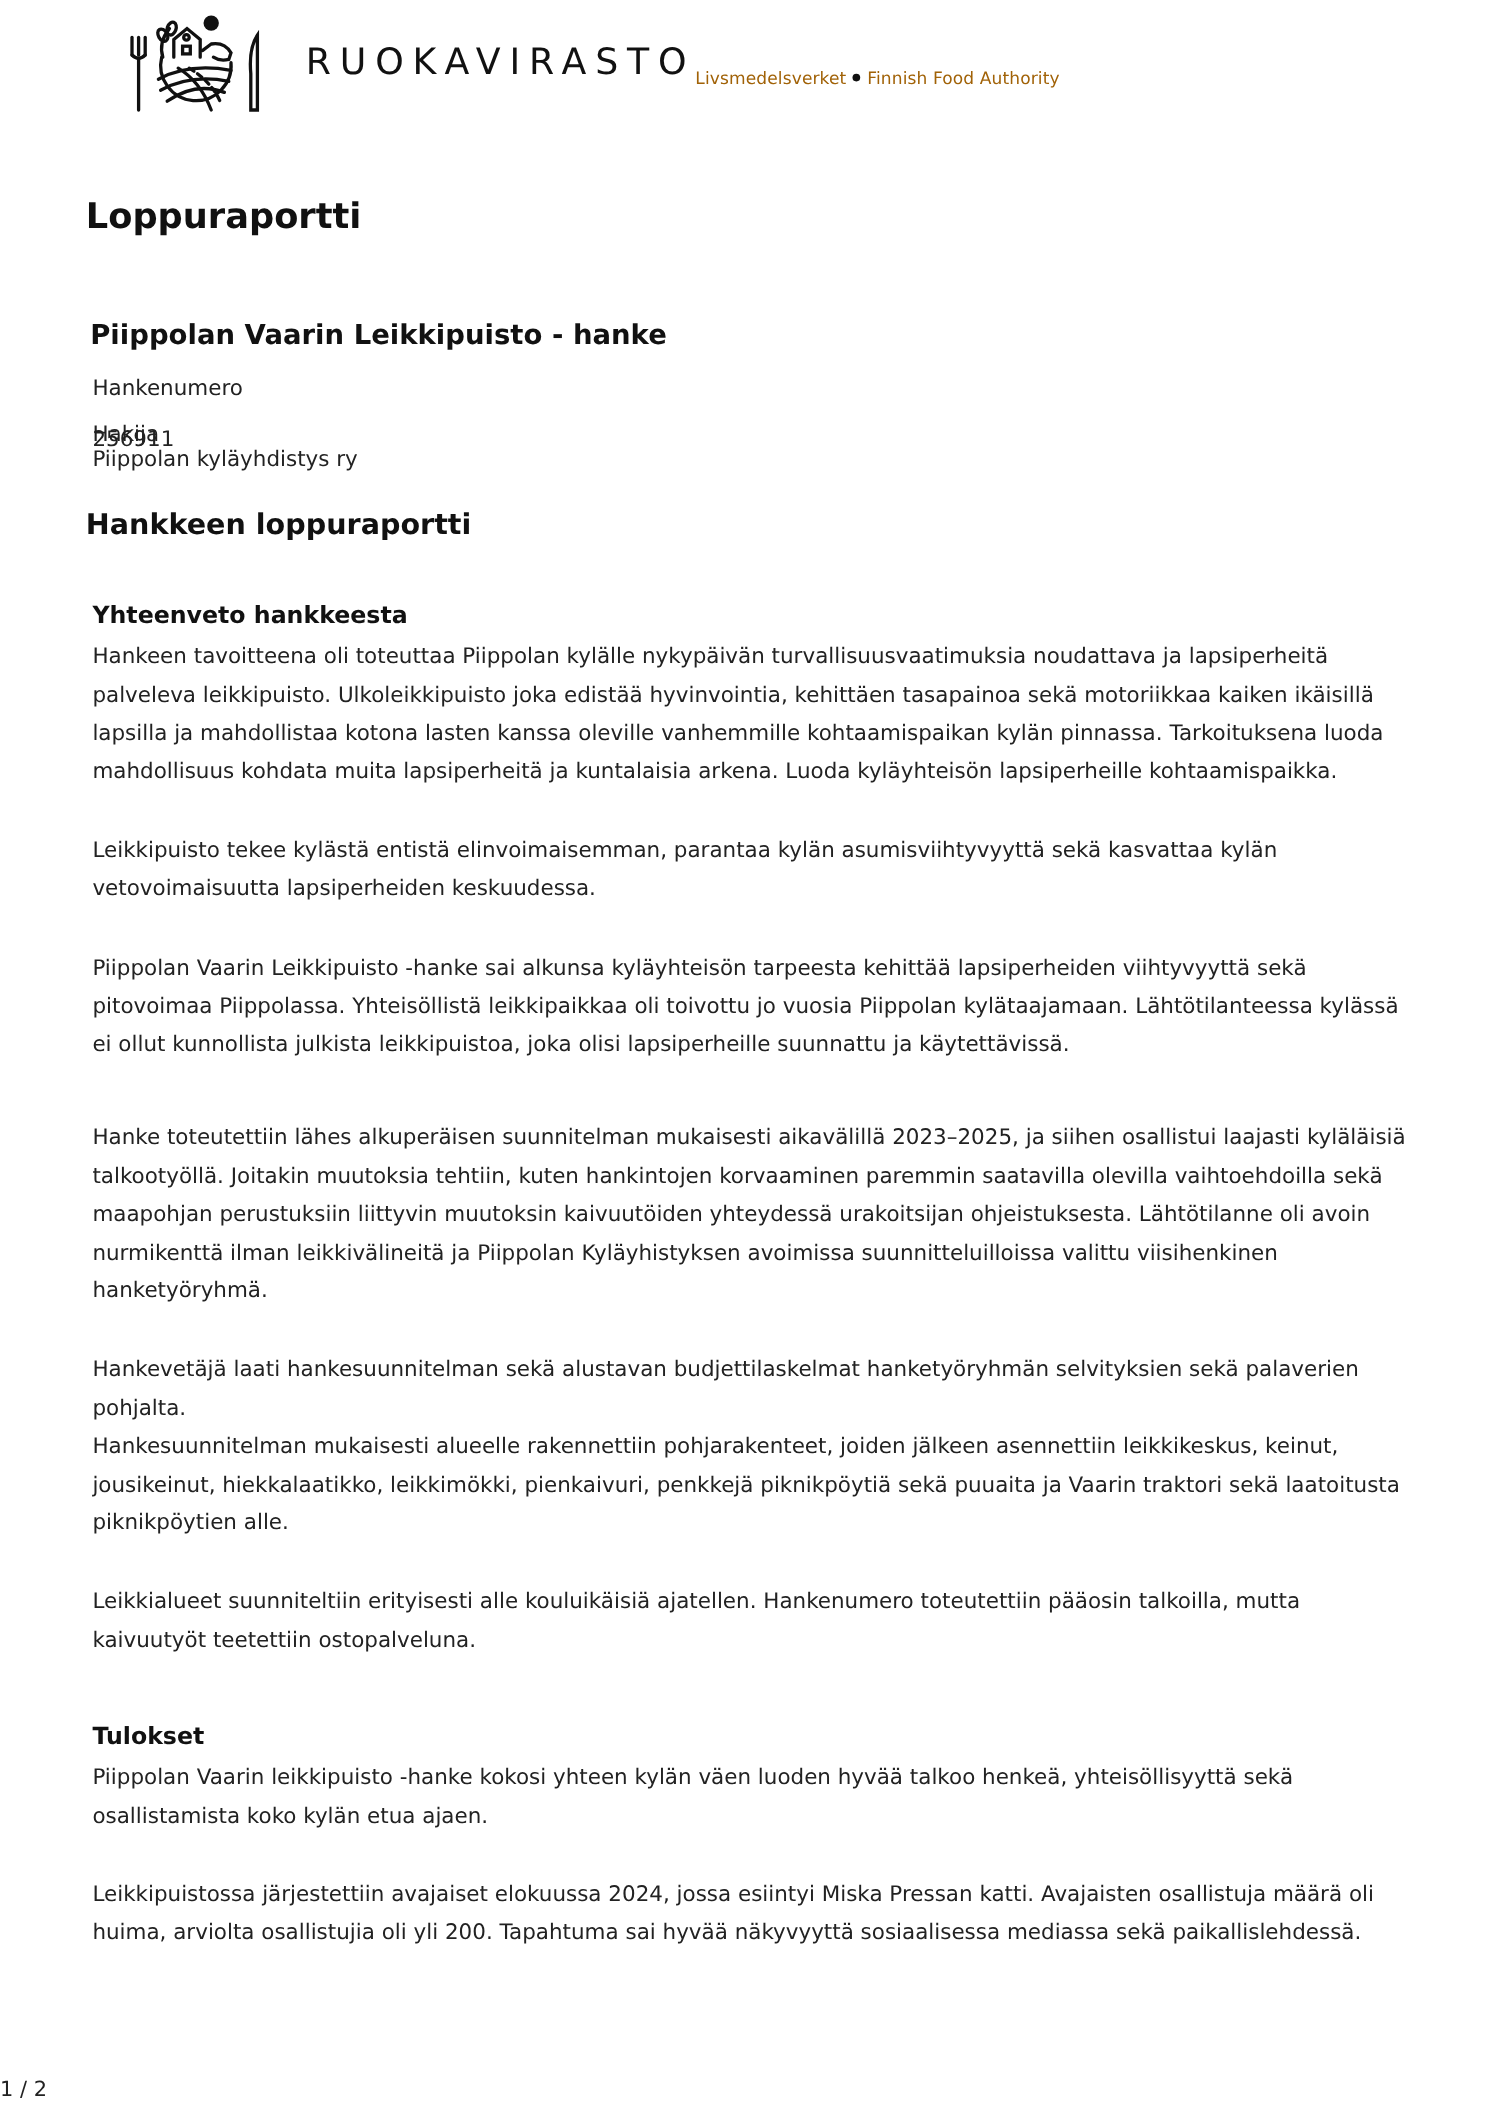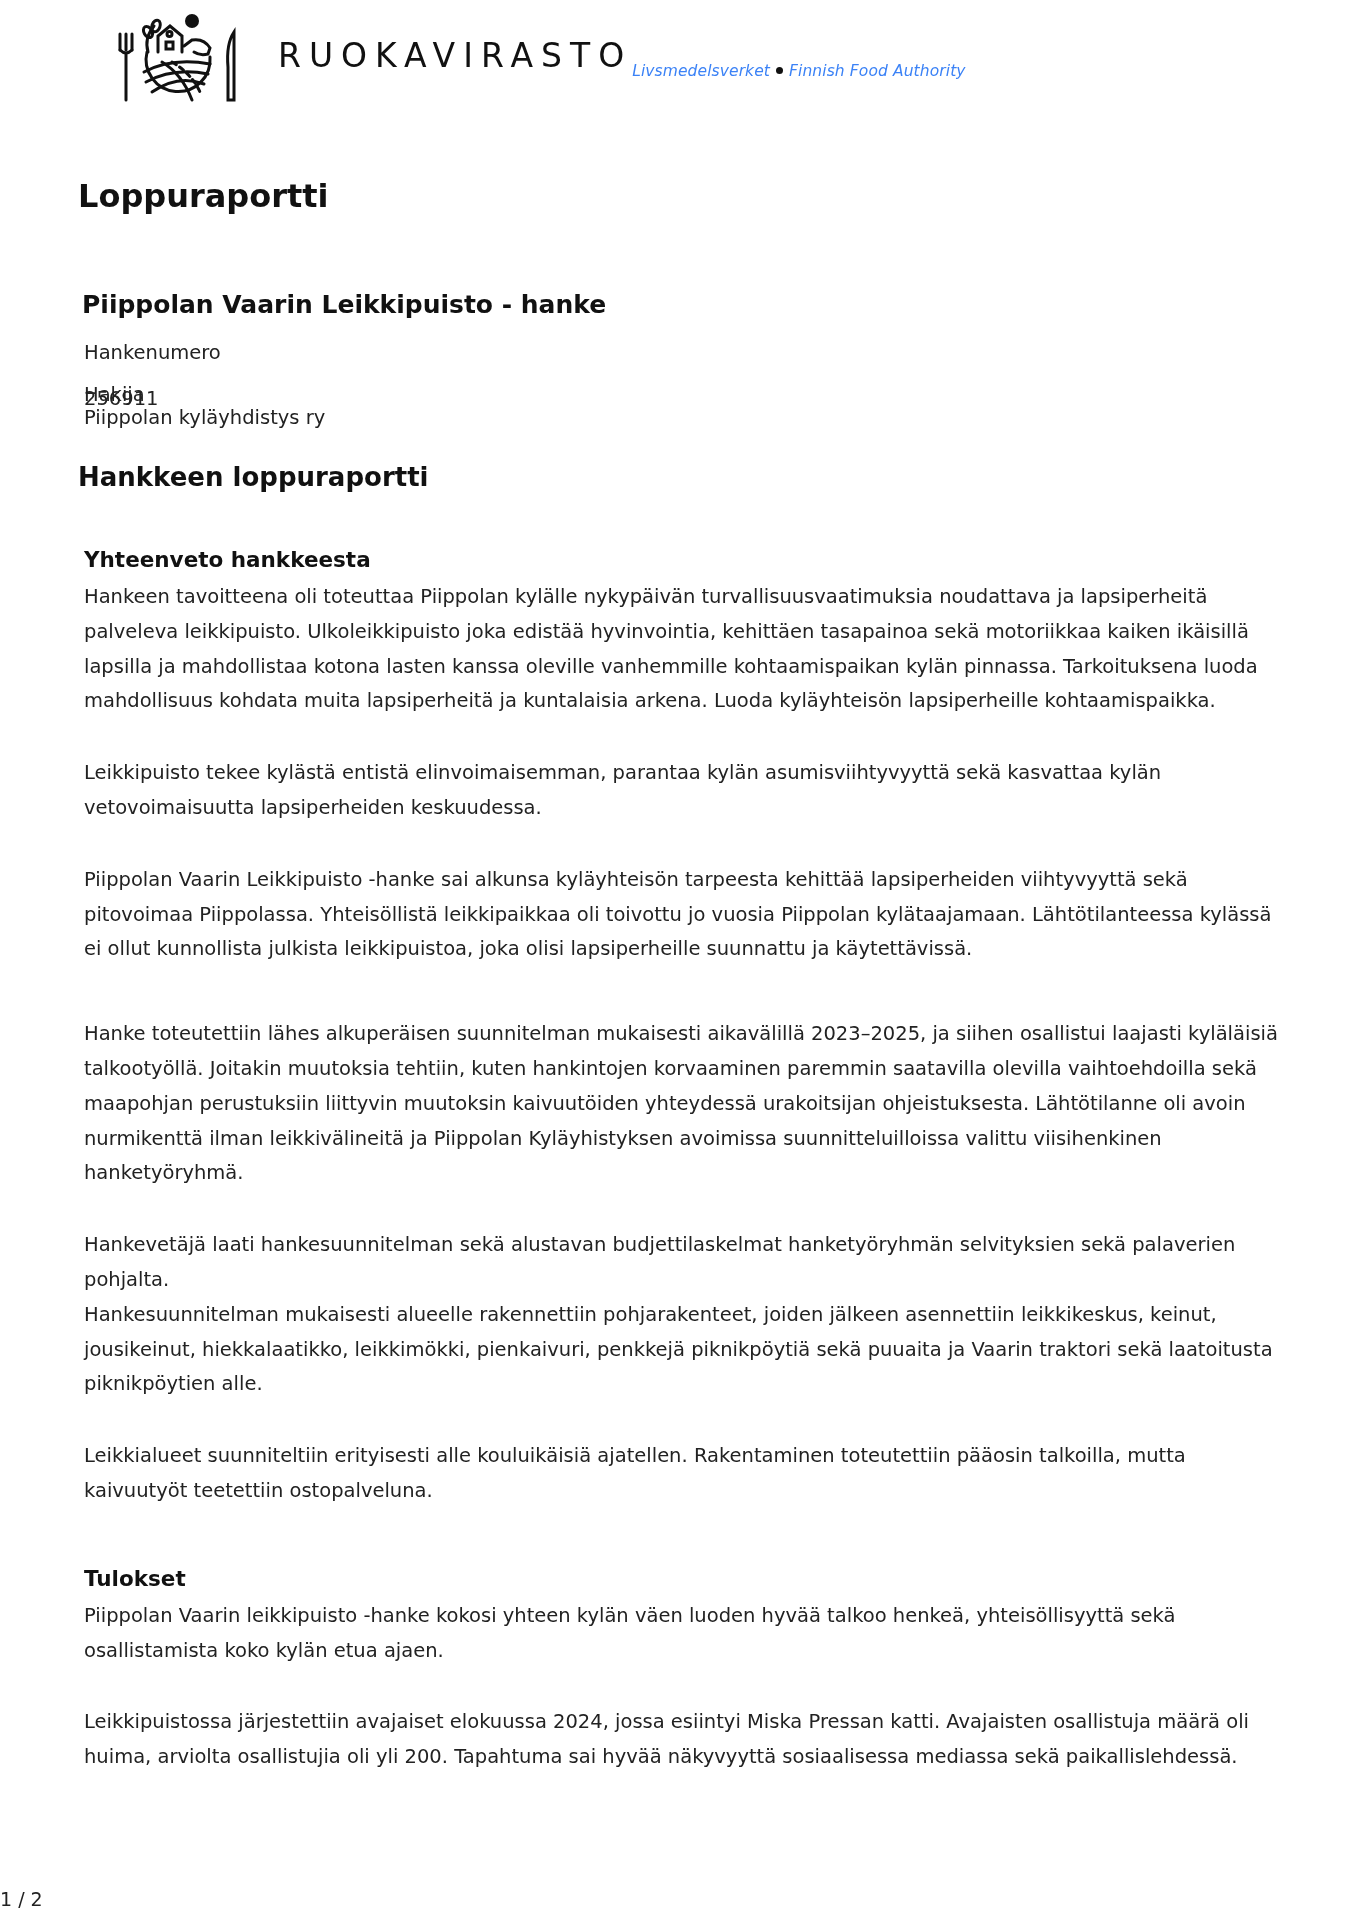--- a/index.html
+++ b/index.html
@@ -12,22 +12,22 @@
     position: absolute; left: 112px; top: 12px; width: 500px; height: 95px;
     display: flex; align-items: center;
   }
   .logo-emblem { width: 130px; height: 95px; flex: none; }
   .logo-text { margin-left: 36px; display: flex; flex-direction: row; }
   .logo-name {
     font-family: "DejaVu Sans", sans-serif; font-size: 33px; font-weight: 500;
     letter-spacing: 8px; color: #111; line-height: 1;
   }
   .logo-sub {
-    font-family: "DejaVu Sans", sans-serif; font-size: 15.5px; color: #3b82f6;
-    margin-top: 23px; letter-spacing: 0.1px; white-space: nowrap; font-style: italic;
+    font-family: "DejaVu Sans", sans-serif; font-size: 15.5px; color: #a16207;
+    margin-top: 23px; letter-spacing: 0.1px; white-space: nowrap;
   }
   .logo-sub .dot {
     display: inline-block; width: 7px; height: 7px; border-radius: 50%;
     background: #111; vertical-align: middle; margin: 0 6px 2px 6px;
   }
   .doc-title {
     position: absolute; left: 78px; top: 177px;
     font-size: 32px; font-weight: bold; margin: 0; color: #111;
   }
   .project-title {
@@ -144,21 +144,21 @@
 maapohjan perustuksiin liittyvin muutoksin kaivuutöiden yhteydessä urakoitsijan ohjeistuksesta. Lähtötilanne oli avoin
 nurmikenttä ilman leikkivälineitä ja Piippolan Kyläyhistyksen avoimissa suunnitteluilloissa valittu viisihenkinen
 hanketyöryhmä.</p>
     <div class="gap-para"></div>
     <p class="para">Hankevetäjä laati hankesuunnitelman sekä alustavan budjettilaskelmat hanketyöryhmän selvityksien sekä palaverien
 pohjalta.
 Hankesuunnitelman mukaisesti alueelle rakennettiin pohjarakenteet, joiden jälkeen asennettiin leikkikeskus, keinut,
 jousikeinut, hiekkalaatikko, leikkimökki, pienkaivuri, penkkejä piknikpöytiä sekä puuaita ja Vaarin traktori sekä laatoitusta
 piknikpöytien alle.</p>
     <div class="gap-para"></div>
-    <p class="para">Leikkialueet suunniteltiin erityisesti alle kouluikäisiä ajatellen. Rakentaminen toteutettiin pääosin talkoilla, mutta
+    <p class="para">Leikkialueet suunniteltiin erityisesti alle kouluikäisiä ajatellen. Hankenumero toteutettiin pääosin talkoilla, mutta
 kaivuutyöt teetettiin ostopalveluna.</p>
   </div>
   <div class="gap-section"></div>
 
   <div>
     <h3 class="sub-heading">Tulokset</h3>
     <p class="para">Piippolan Vaarin leikkipuisto -hanke kokosi yhteen kylän väen luoden hyvää talkoo henkeä, yhteisöllisyyttä sekä
 osallistamista koko kylän etua ajaen.</p>
     <div class="gap-para"></div>
     <p class="para">Leikkipuistossa järjestettiin avajaiset elokuussa 2024, jossa esiintyi Miska Pressan katti. Avajaisten osallistuja määrä oli

